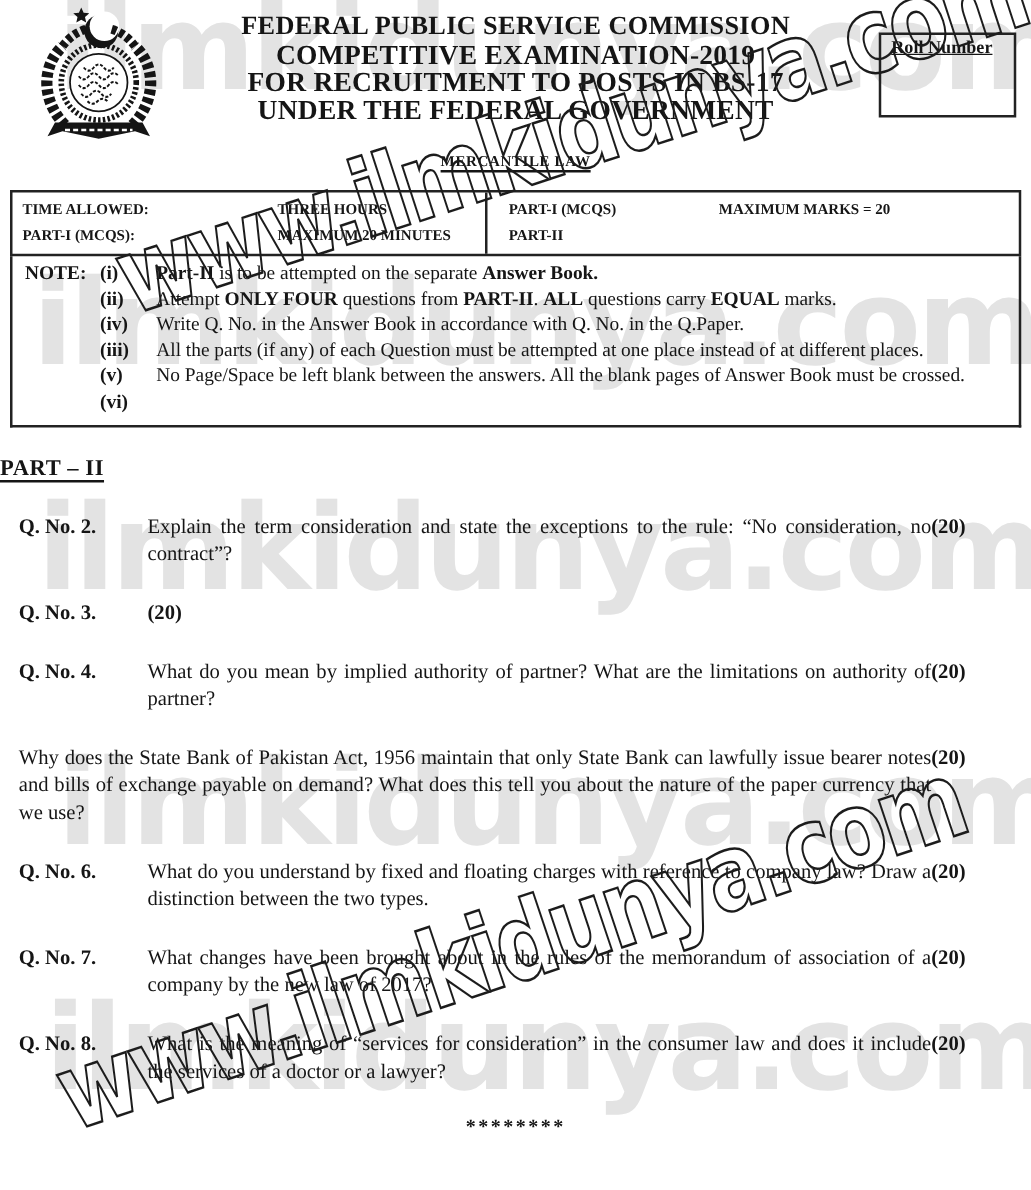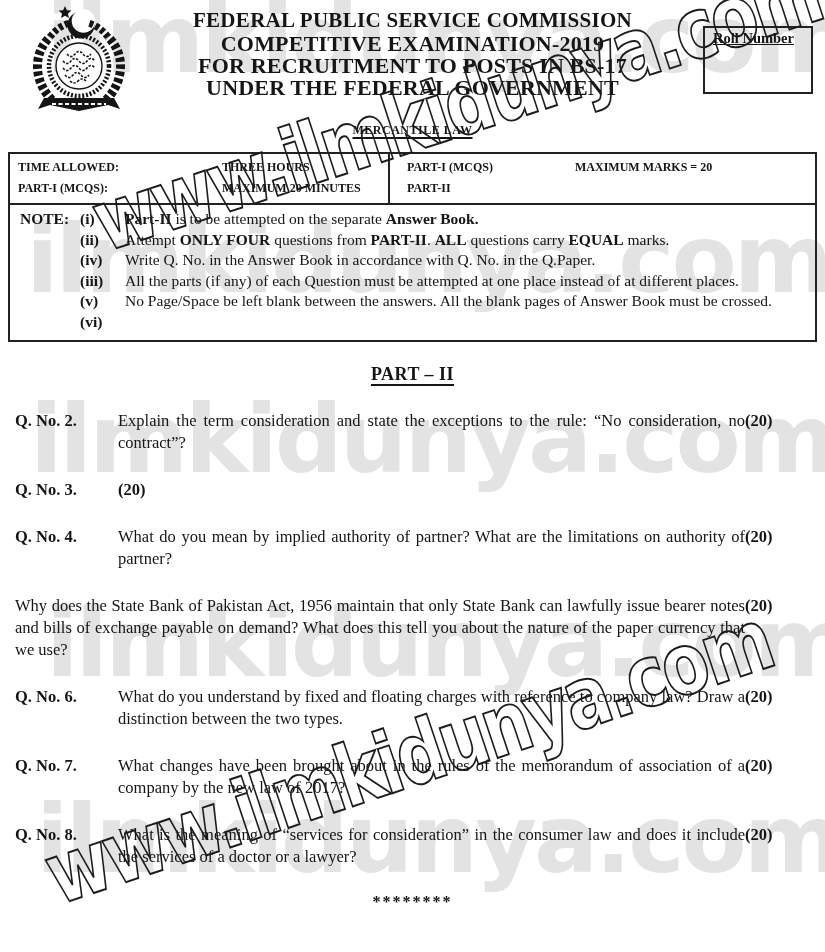--- a/index.html
+++ b/index.html
@@ -42,21 +42,21 @@
 
   
   .note-box{border:2px solid #222;border-top:none;margin:0 8px;padding:4px 8px 7px 10px;}
   .note-row{display:flex;font-size:15.5px;line-height:20.6px;}
   .note-head{width:60px;font-weight:bold;flex-shrink:0;}
   .note-num{width:45px;font-weight:bold;flex-shrink:0;}
   .note-text{flex:1;text-align:justify;padding-right:4px;}
   .b{font-weight:bold;}
 
   
-  .part2-h{text-align:center;margin:22px 0 25px;}
+  .part2-h{margin:22px 0 25px;}
   .part2-h span{font-size:18px;font-weight:bold;letter-spacing:.5px;
                 text-decoration:underline;text-decoration-thickness:2px;text-underline-offset:4px;}
 
   .questions{padding:0 38px 0 15px;}
   .q-row{display:flex;margin-bottom:25px;}
   .q-label{width:103px;font-weight:bold;font-size:16.5px;line-height:22px;flex-shrink:0;white-space:nowrap;}
   .q-text{flex:1;font-size:16.5px;line-height:22px;text-align:justify;}
   .q-marks{width:42px;font-weight:bold;font-size:16.5px;line-height:22px;flex-shrink:0;}
 
   .footer-stars{text-align:center;font-weight:bold;font-size:16px;letter-spacing:2px;margin-top:2px;}

